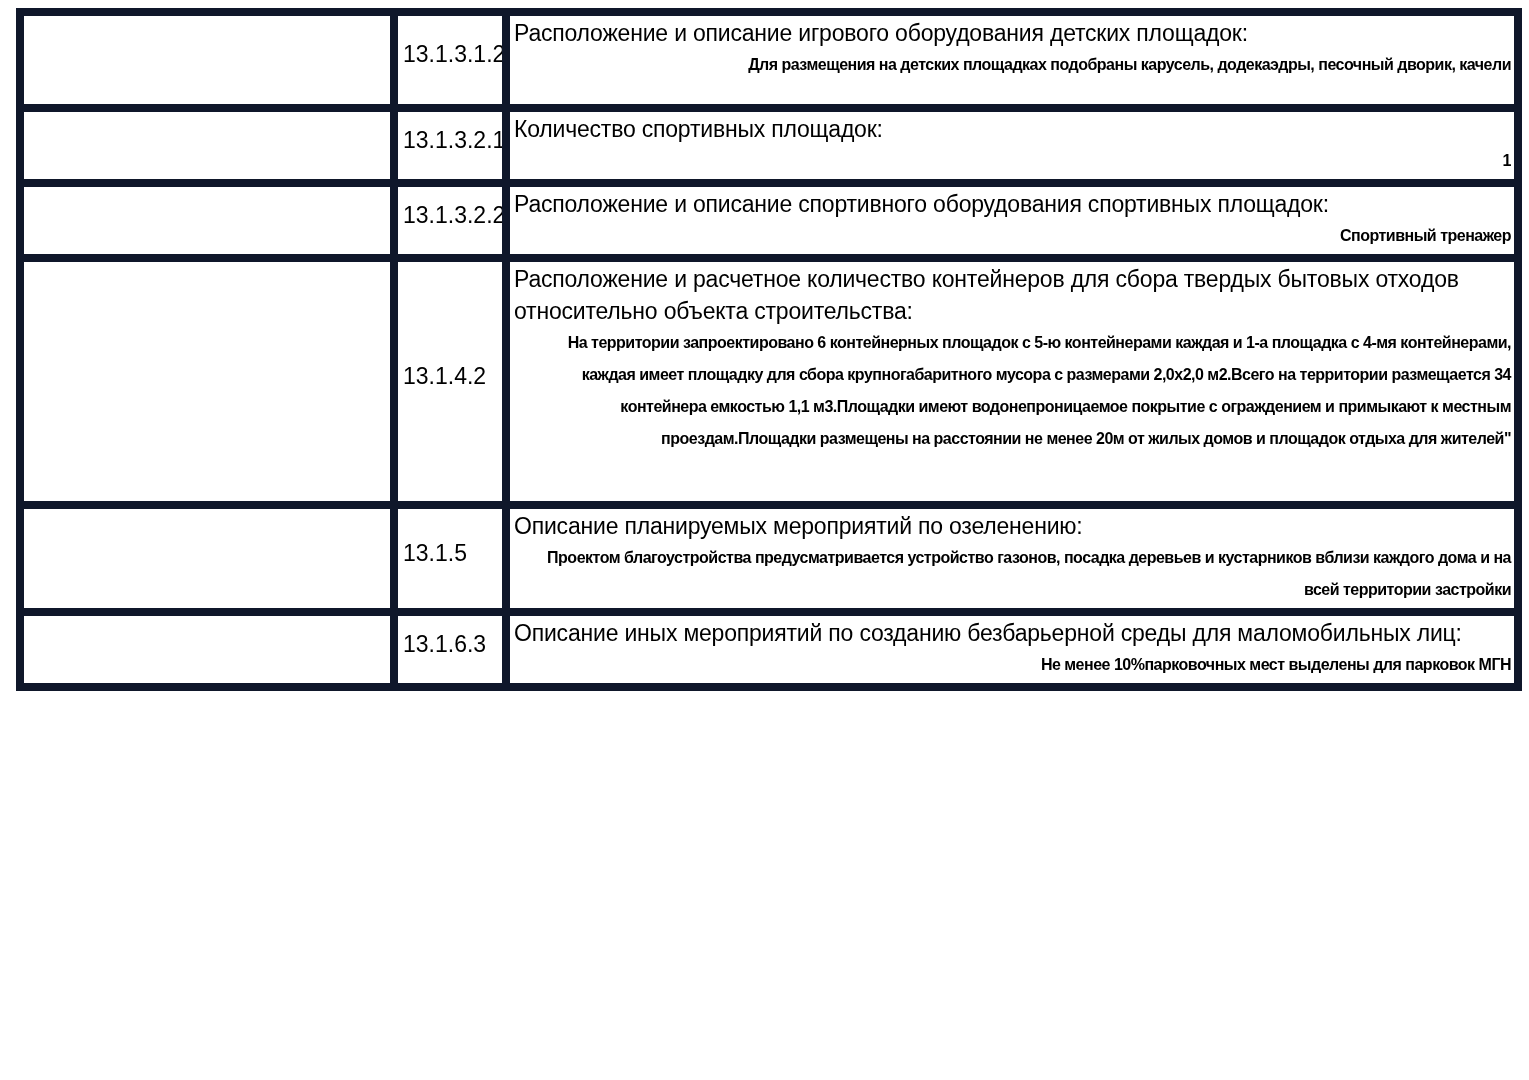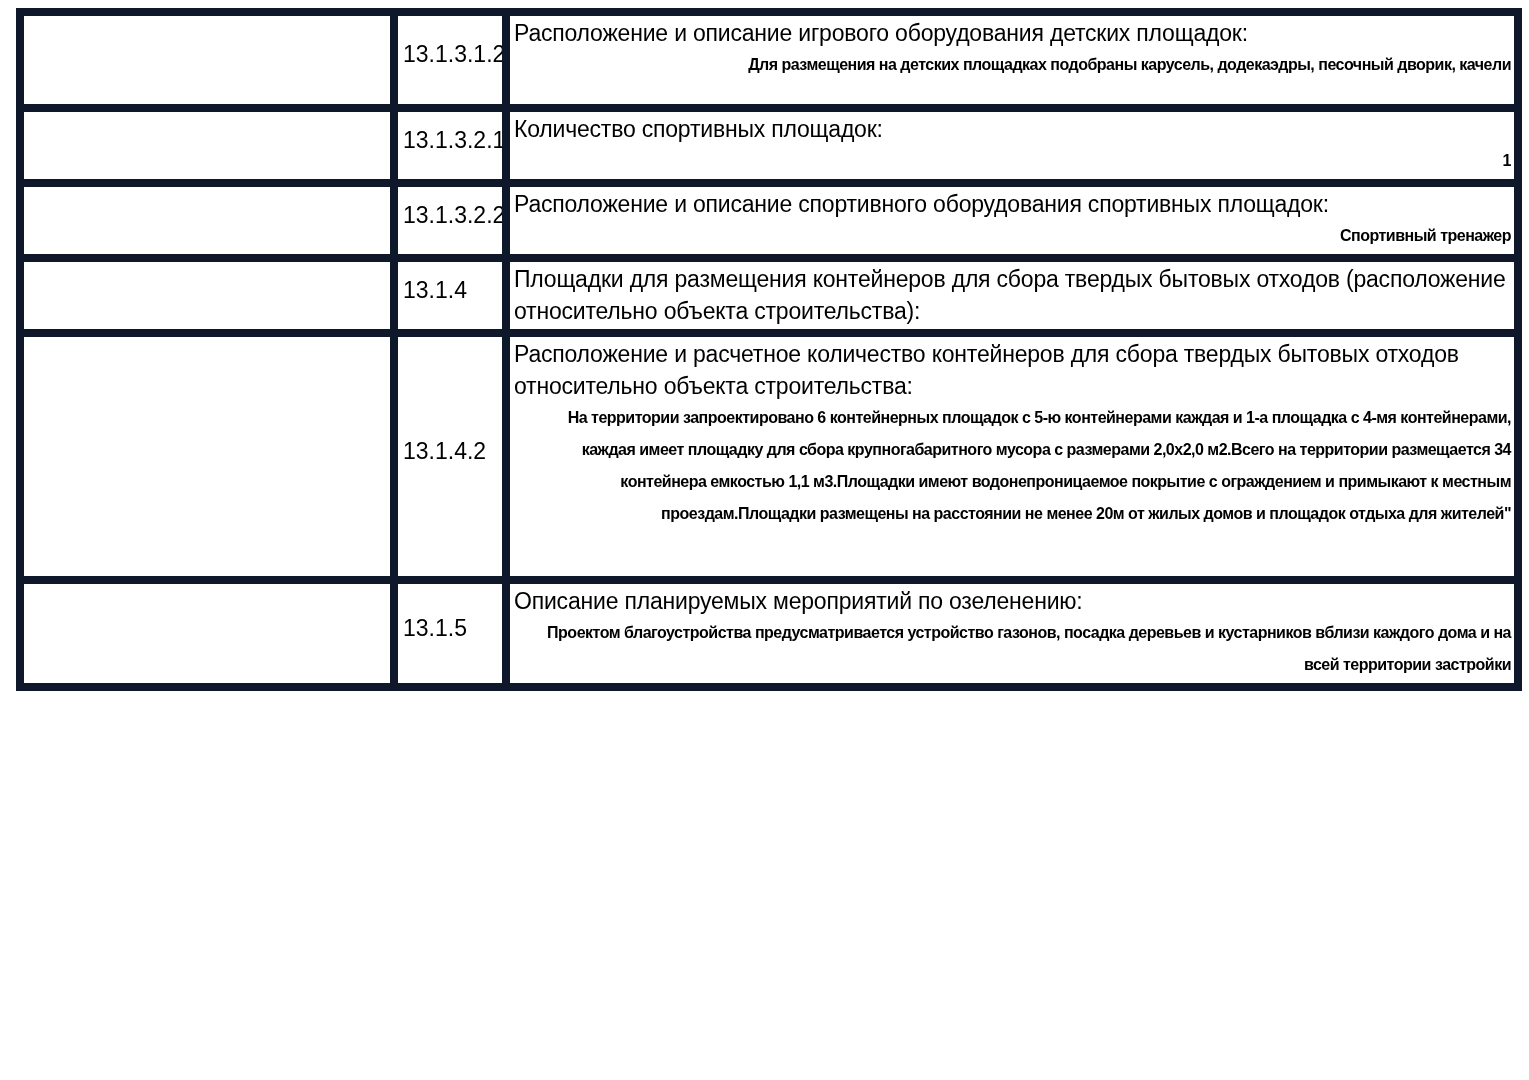--- a/index.html
+++ b/index.html
@@ -99,44 +99,44 @@
     <tr class="h65">
       <td class="cell-spacer"></td>
       <td class="cell-code">
           <div class="code-text">13.1.3.2.2</div>
         </td>
       <td class="cell-desc">
         <div class="label-text">Расположение и описание спортивного оборудования спортивных площадок:</div>
         <div class="value-text">Спортивный тренажер</div>
       </td>
     </tr>
-    <tr class="h65">
-      <td class="cell-spacer"></td>
-      <td class="cell-code">
-          <div class="code-text">13.1.4</div>
-        </td>
-      <td class="cell-desc">
-        <div class="label-text">Площадки для размещения контейнеров для сбора твердых бытовых отходов (расположение относительно объекта строительства):</div>
-        <div class="value-text"></div>
-      </td>
-    </tr>
     <tr class="h247">
       <td class="cell-spacer"></td>
       <td class="cell-code">
           <div class="code-text">13.1.4.2</div>
         </td>
       <td class="cell-desc">
         <div class="label-text">Расположение и расчетное количество контейнеров для сбора твердых бытовых отходов относительно объекта строительства:</div>
         <div class="value-text">На территории запроектировано 6 контейнерных площадок с 5-ю контейнерами каждая и 1-а площадка с 4-мя контейнерами, каждая имеет площадку для сбора крупногабаритного мусора с размерами 2,0х2,0 м2.Всего на территории размещается 34 контейнера емкостью 1,1 м3.Площадки имеют водонепроницаемое покрытие с ограждением и примыкают к местным проездам.Площадки размещены на расстоянии не менее 20м от жилых домов и площадок отдыха для жителей"</div>
       </td>
     </tr>
     <tr class="h96">
       <td class="cell-spacer"></td>
       <td class="cell-code">
           <div class="code-text">13.1.5</div>
         </td>
       <td class="cell-desc">
         <div class="label-text">Описание планируемых мероприятий по озеленению:</div>
         <div class="value-text">Проектом благоустройства предусматривается устройство газонов, посадка деревьев и кустарников вблизи каждого дома и на всей территории застройки</div>
       </td>
     </tr>
+    <tr class="h66">
+      <td class="cell-spacer"></td>
+      <td class="cell-code">
+          <div class="code-text">13.1.6.3</div>
+        </td>
+      <td class="cell-desc">
+        <div class="label-text">Описание иных мероприятий по созданию безбарьерной среды для маломобильных лиц:</div>
+        <div class="value-text">Не менее 10%парковочных мест выделены для парковок МГН</div>
+      </td>
+    </tr>
   </tbody>
 </table>
 
 </body></html>

